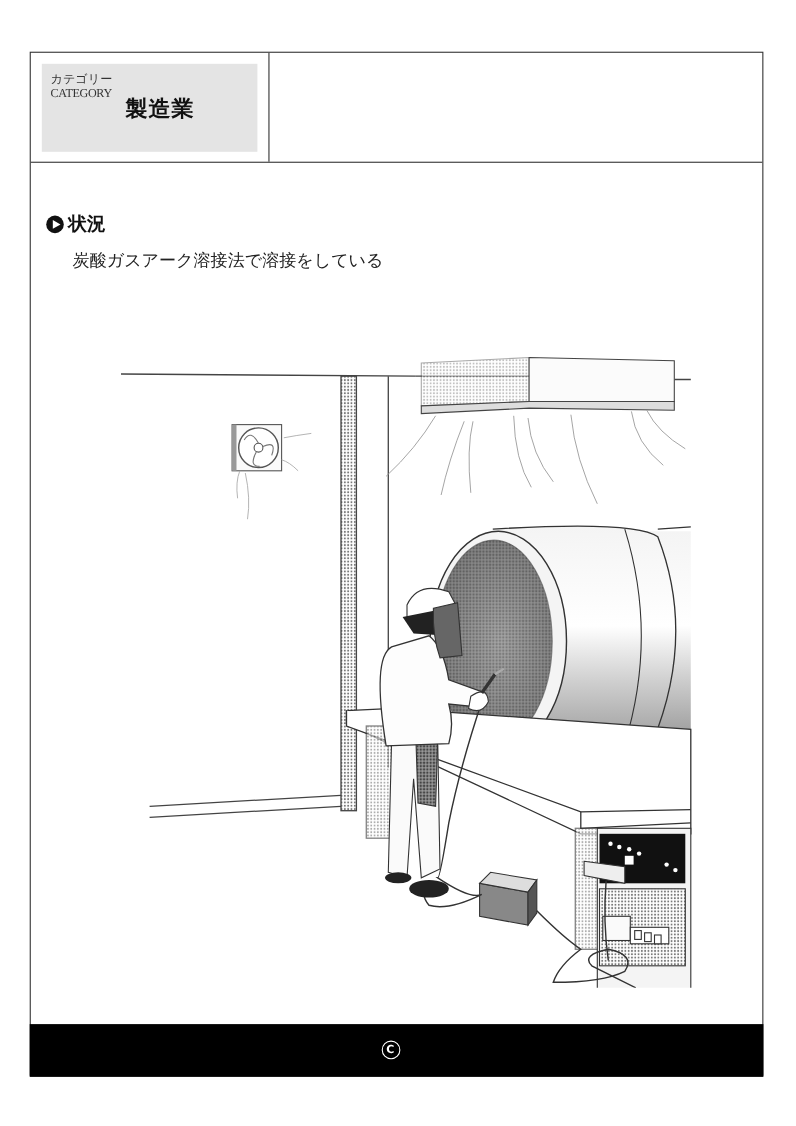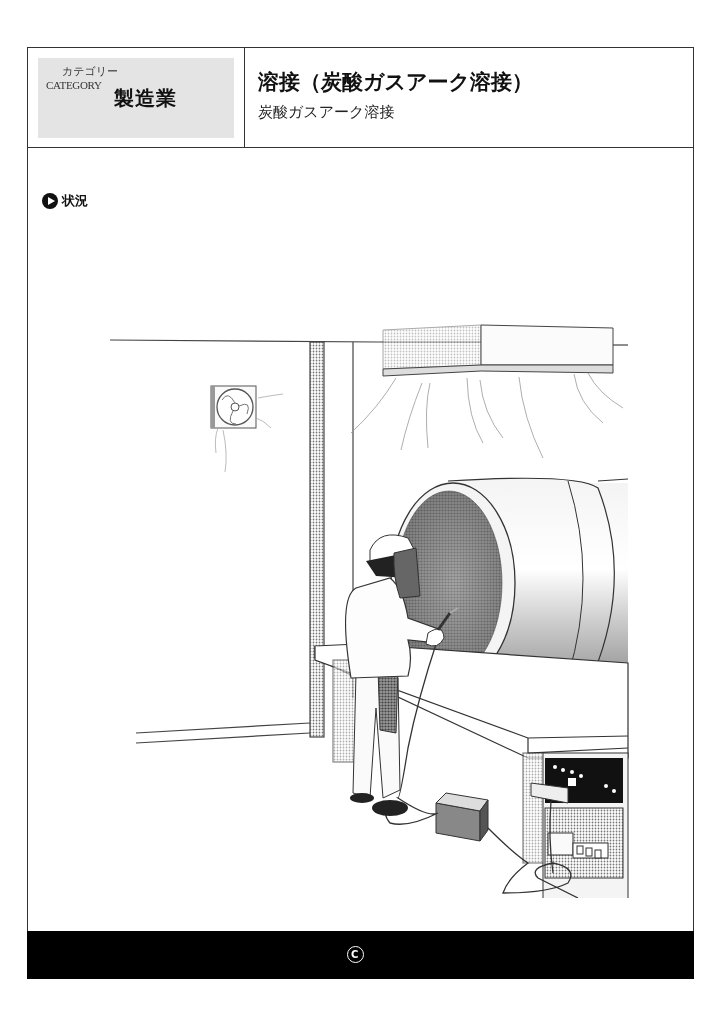--- a/index.html
+++ b/index.html
@@ -6,32 +6,32 @@
     body { width: 724px; height: 1024px; position: relative; overflow: hidden;
            font-family: "DejaVu Sans", "Liberation Sans", sans-serif; color: #1a1a1a; }
     .card { position: absolute; left: 27px; top: 47px; width: 667px; height: 931px;
             border: 1.5px solid #333; box-sizing: border-box; background: #fff; }
     .header { position: absolute; left: 0; top: 0; width: 100%; height: 100px;
               border-bottom: 1.5px solid #333; box-sizing: border-box; }
     .cat-cell { position: absolute; left: 0; top: 0; width: 217px; height: 100%;
                 border-right: 1.5px solid #333; box-sizing: border-box; }
     .cat-box { position: absolute; left: 10px; top: 10px; width: 196px; height: 80px;
                background: #e4e4e4; }
-    .cat-jp { position: absolute; left: 8px; top: 6px; font-size: 11px; color: #333; margin-left: 16px; }
+    .cat-jp { position: absolute; left: 8px; top: 6px; font-size: 11px; color: #333; }
     .cat-en { position: absolute; left: 8px; top: 21px; font-size: 11px; color: #333;
               font-family: Liberation Serif, serif; letter-spacing: -0.3px; }
     .cat-value { position: absolute; left: 76px; top: 27px; font-size: 20px; font-weight: bold;
                  color: #111; letter-spacing: 1px; }
     .title-cell { position: absolute; left: 217px; top: 0; right: 0; height: 100%; }
     .title { position: absolute; left: 13px; top: 20px; font-size: 21px; font-weight: bold;
              color: #111; white-space: nowrap; }
     .subtitle { position: absolute; left: 13px; top: 55px; font-size: 15px; color: #222;
                 white-space: nowrap; }
     .section { position: absolute; left: 14px; top: 144px; }
-    .section-head { display: flex; align-items: center; font-size: 13px; font-weight: bold; color: #111; }
+    .section-head { display: flex; align-items: center; font-size: 17px; font-weight: bold; color: #111; }
     .play-icon { width: 16px; height: 16px; border-radius: 50%; background: #111; position: relative;
                  margin-right: 4px; }
     .play-icon::after { content: ""; position: absolute; left: 5.5px; top: 4px; width: 0; height: 0;
                         border-top: 4px solid transparent; border-bottom: 4px solid transparent;
                         border-left: 7px solid #fff; }
     .section-text { margin-top: 12px; margin-left: 24px; font-size: 15.5px; color: #222; white-space: nowrap; }
     .illustration { position: absolute; left: 80px; top: 230px; width: 570px; height: 620px; }
     .footer { position: absolute; left: -1.5px; bottom: -1.5px; width: 667px; height: 48px;
               background: #000; color: #fff; display: flex; align-items: center; justify-content: center;
               font-size: 15px; font-weight: bold; letter-spacing: 0.5px; }
@@ -43,31 +43,28 @@
 
 <div class="card">
   <div class="header">
     <div class="cat-cell">
       <div class="cat-box">
         <div class="cat-jp">カテゴリー</div>
         <div class="cat-en">CATEGORY</div>
         <div class="cat-value">製造業</div>
       </div>
     </div>
-    <div class="title-cell">
-      <div class="title">溶接（炭酸ガスアーク溶接）</div>
-      <div class="subtitle">炭酸ガスアーク溶接</div>
-    </div>
   </div>
 
   <div class="section">
     <div class="section-head">
       <span class="play-icon"></span>
       <span>状況</span>
     </div>
+    <div class="section-text">炭酸ガスアーク溶接法で溶接をしている</div>
   </div>
 
   <svg class="illustration" viewBox="0 0 570 620" xmlns="http://www.w3.org/2000/svg">
     <defs>
       <pattern id="dots" width="3" height="3" patternUnits="userSpaceOnUse">
         <rect width="3" height="3" fill="#fff"></rect>
         <circle cx="1.5" cy="1.5" r="0.9" fill="#777"></circle>
       </pattern>
       <pattern id="dotsDark" width="3" height="3" patternUnits="userSpaceOnUse">
         <rect width="3" height="3" fill="#999"></rect>

